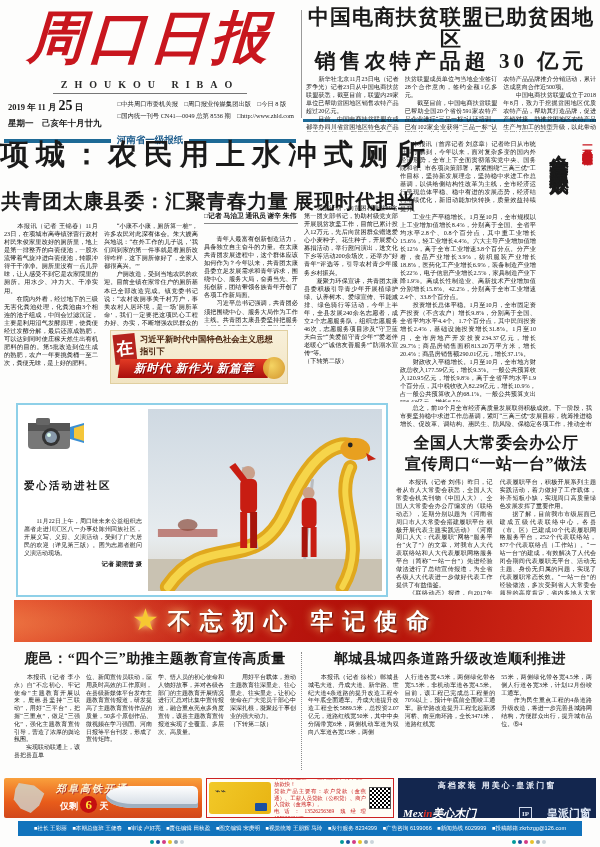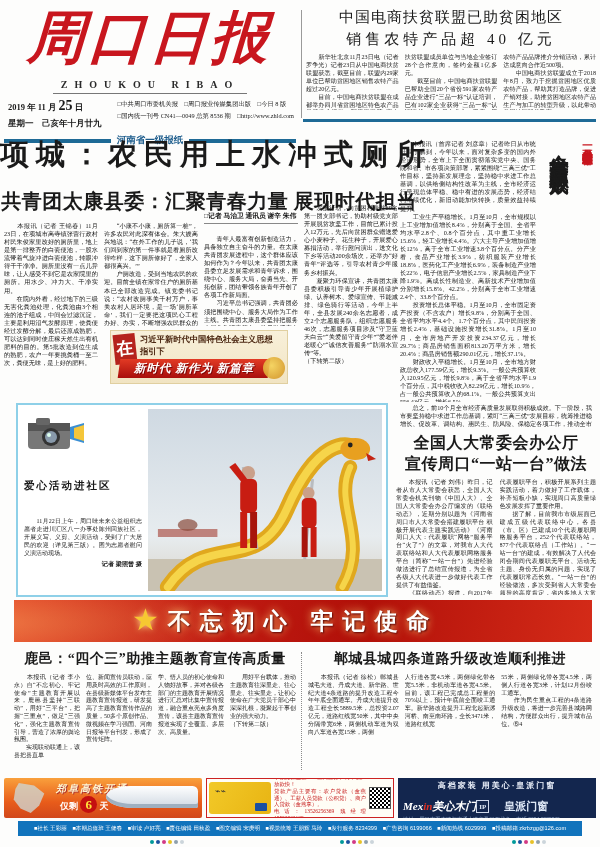--- a/index.html
+++ b/index.html
@@ -15,21 +15,21 @@
   .date-left { font-size:8.5px; font-weight:bold; line-height:16px; white-space:nowrap; }
   .date-day { font-size:14px; }
   .date-right { font-size:6.3px; line-height:12px; text-align:left; color:#222; white-space:nowrap; }
   .grade-row { display:flex; align-items:center; gap:6px; margin-top:3px; padding:0 4px; }
   .grade-bar { flex:1; height:4px; background:#1e6a96; }
   .grade-text { font-size:9.5px; font-weight:bold; color:#1c5c8c; white-space:nowrap; }
 
   
   #vdiv-top { position:absolute; left:301px; top:10px; width:1px; height:108px; background:#9a9a9a; }
   #ecommerce { position:absolute; left:306px; top:6px; width:290px; }
-  .ec-h { font-size:15px; font-weight:normal; text-align:center; line-height:22px; letter-spacing:1px; }
+  .ec-h { font-size:21px; font-weight:bold; text-align:center; line-height:22px; letter-spacing:1px; }
   .ec-h2 { letter-spacing:4px; }
   .ec-cols { display:flex; gap:6px; margin-top:4px; }
   .ec-col { flex:1; height:56px; overflow:hidden; font-size:6.1px; line-height:1.3; text-align:justify; white-space:pre-line; }
   #rule-right { position:absolute; left:303px; top:119px; width:293px; height:3px; background:#1e6a96; }
 
   
   #lead { position:absolute; left:0; top:136px; width:418px; text-align:center; }
   .lead-h1 { font-size:29px; font-weight:bold; letter-spacing:7px; line-height:36px; white-space:nowrap; }
   .lead-h2 { font-size:20px; font-weight:bold; letter-spacing:0.5px; line-height:28px; margin-top:15px; white-space:nowrap; }
 
@@ -100,21 +100,21 @@
   .loan-card { width:62px; height:32px; background:linear-gradient(120deg,#f2c928,#e8b413); border-radius:3px; position:relative; flex:none; }
   .loan-card:after { content:"⌁⌁"; position:absolute; left:6px; top:4px; color:#333; font-size:9px; }
   .loan-chip { position:absolute; right:4px; bottom:3px; width:12px; height:8px; background:#1a4fa0; border-radius:1px; }
   .loan-text { flex:1; font-size:5.4px; line-height:1.25; color:#c41414; text-align:justify; white-space:pre-line; }
   .loan-qr { width:22px; height:22px; flex:none; background:
       repeating-linear-gradient(0deg,#000 0 2px,#fff 2px 4px),
       repeating-linear-gradient(90deg,#000 0 2px,#fff 2px 4px);
       background-blend-mode:difference; border:1px solid #555; }
   #ad-door { left:398px; width:198px; background:#13264e; color:#fff; padding:2px 5px; }
   .door-top { font-size:8px; font-weight:bold; letter-spacing:2px; text-align:center; color:#e8eef8; white-space:nowrap; }
-  .door-brands { display:flex; align-items:center; margin-top:8px; }
+  .door-brands { display:flex; justify-content:space-between; align-items:center; margin-top:15px; }
   .door-b1 { font-size:11px; font-weight:bold; font-style:italic; color:#fff; }
   .door-b1 em { color:#e03224; font-style:italic; }
   .door-b2 { font-size:11px; font-weight:bold; color:#dfe8f6; display:flex; align-items:center; gap:15px; }
   .door-ip { display:inline-block; width:13px; height:13px; border:1px solid #cfd8ea; font-size:7px; line-height:13px; text-align:center; font-weight:bold; }
   .door-addr { font-size:5.4px; color:#9fb6d8; margin-top:2px; white-space:nowrap; }
 
   
   #footer { position:absolute; left:18px; top:821px; width:564px; height:15px; background:#1173bc; color:#fff; font-size:5.6px; line-height:15px; text-align:center; white-space:nowrap; font-family:"Liberation Sans","DejaVu Sans",sans-serif; }
   .marks { position:absolute; top:840px; display:flex; gap:2px; }
   .dot { width:4px; height:4px; border-radius:50%; display:inline-block; }
@@ -145,21 +145,21 @@
       <div class="grade-text">河南省一级报纸</div>
       <div class="grade-bar"></div>
     </div>
   </div>
 
   <div id="vdiv-top"></div>
   <div id="rule-right"></div>
 
   <div id="ecommerce">
     <div class="ec-h">中国电商扶贫联盟已助贫困地区</div>
-    <div class="ec-h ec-h2">销售农特产品超 40 亿元</div>
+    <div class="ec-h ec-h2">销售农特产品超 30 亿元</div>
     <div class="ec-cols">
       <div class="ec-col">　　新华社北京11月23日电（记者 罗争光）记者23日从中国电商扶贫联盟获悉，截至目前，联盟内29家单位已帮助贫困地区销售农特产品超过20亿元。
 　　目前，中国电商扶贫联盟在成都举办四川省贫困地区特色农产品品牌推介活动，阿里巴巴等9家中国电商</div>
       <div class="ec-col">扶贫联盟成员单位与当地企业签订28个合作意向，签约金额1亿多元。
 　　截至目前，中国电商扶贫联盟已帮助全国20个省份591家农特产品企业进行“三品一标”认证培训，已有102家企业获得“三品一标”认证证书，并先后在北京、重庆、黑龙江、新疆、陕西、四川等地组织6场中国贫困地区</div>
       <div class="ec-col">农特产品品牌推介分销活动，累计达成意向合作近500项。
 　　中国电商扶贫联盟成立于2018年8月，致力于挖掘贫困地区优质农特产品，帮助其打造品牌，促进产销对接，助推贫困地区农特产品生产与加工的转型升级，以此带动贫困地区脱贫致富。</div>
     </div>
   </div>
 

